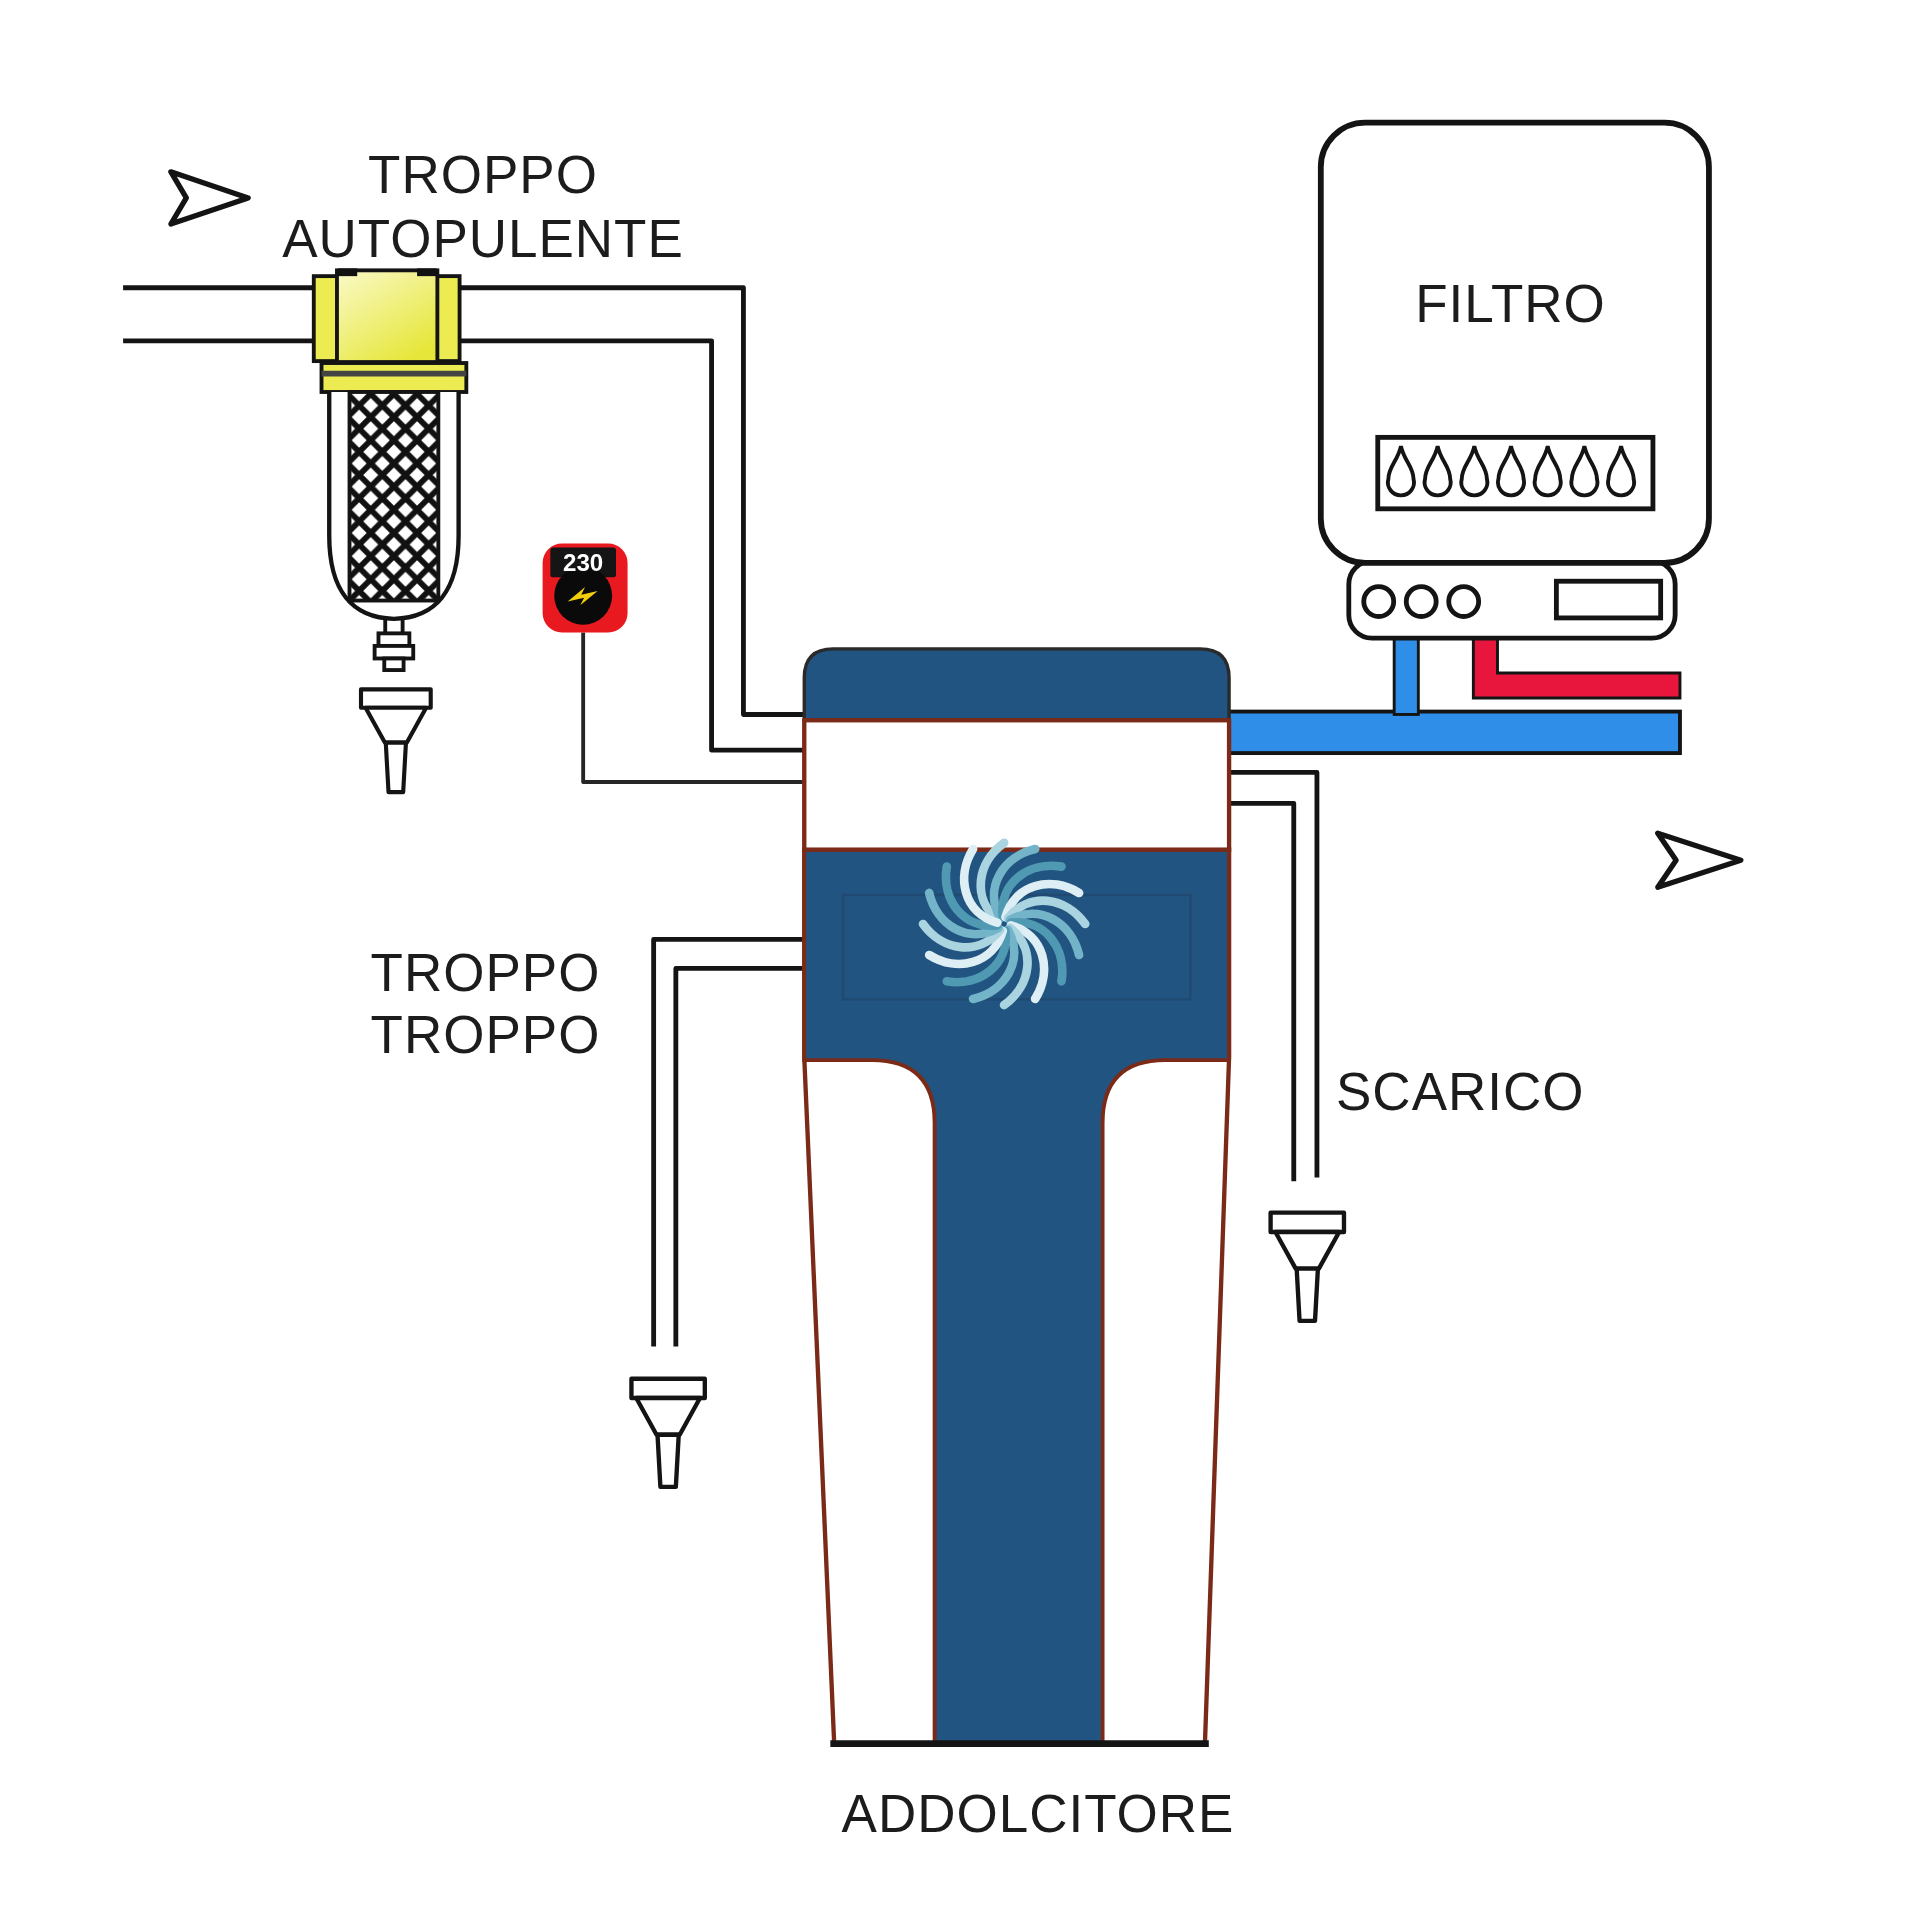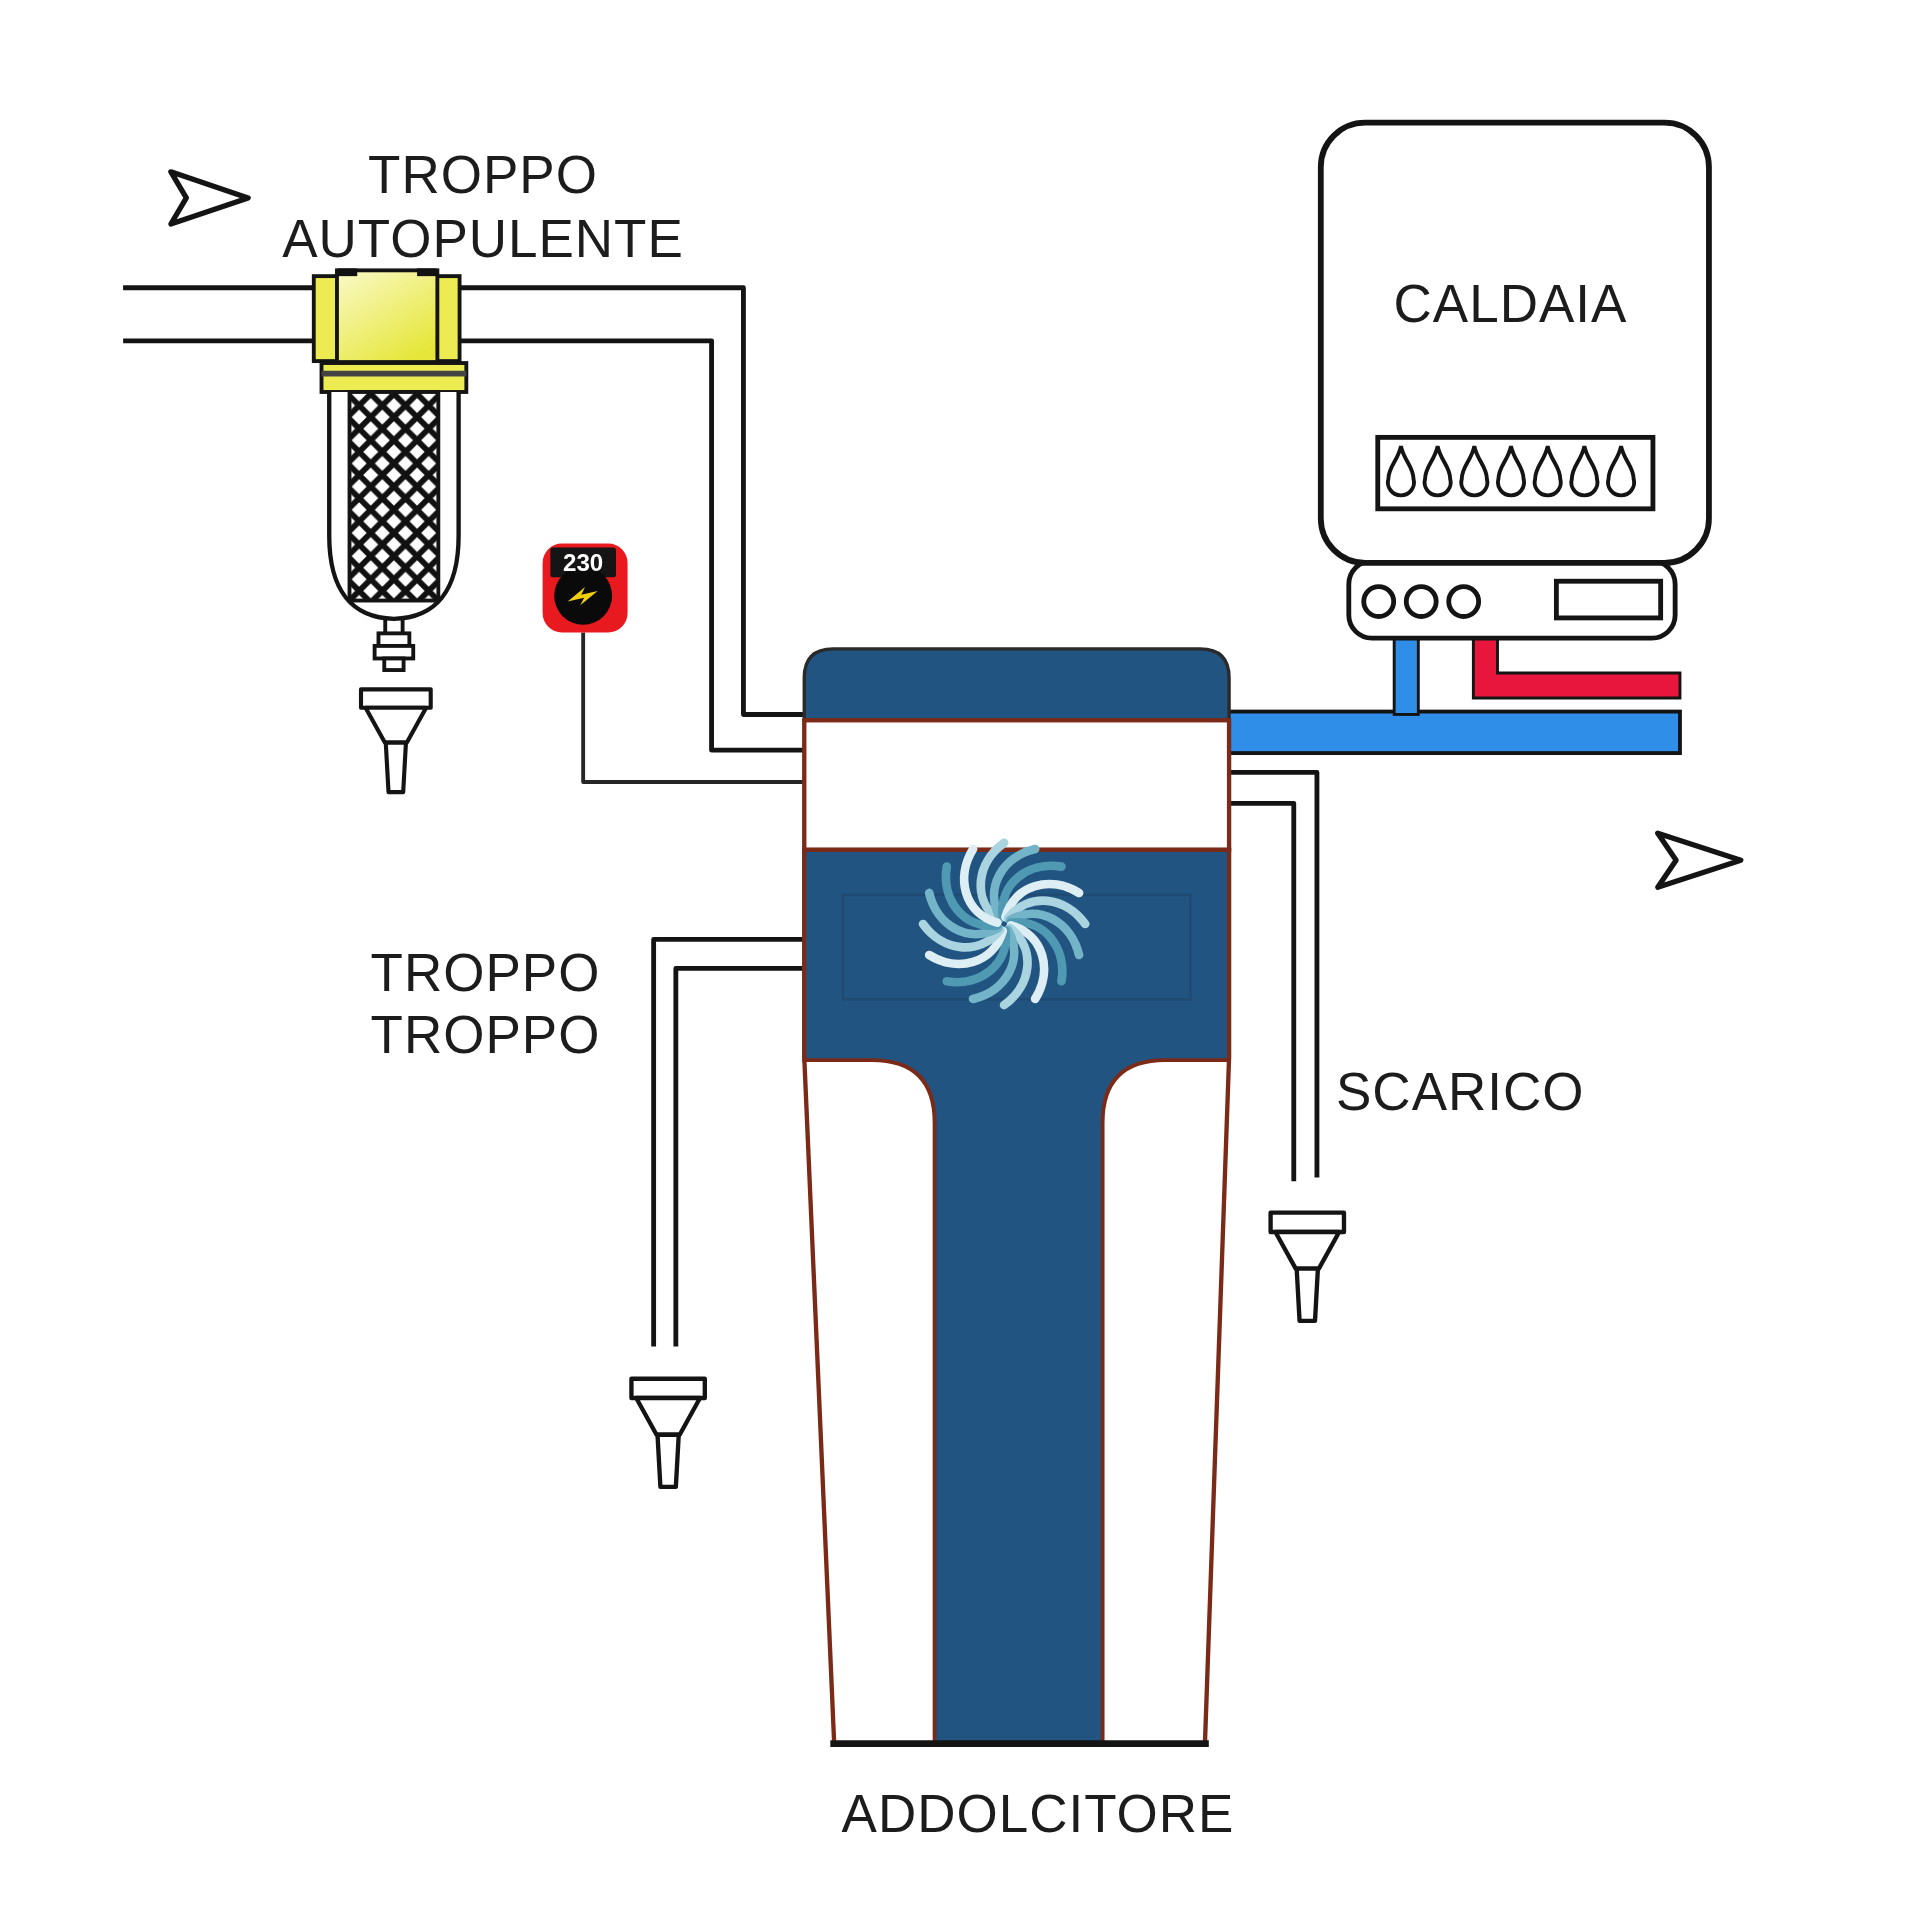--- a/index.html
+++ b/index.html
@@ -167,21 +167,21 @@
 
     <path class="arrow" d="M177,178 L257,205 L177,232 L193,205 Z"></path>
     <path class="arrow" d="M1717,863 L1803,891 L1717,919 L1736,891 Z"></path>
   </svg>
 
   <div id="label-filter" class="label center">
     <div>TROPPO</div>
     <div>AUTOPULENTE</div>
   </div>
 
-  <div id="label-caldaia" class="label center">CALDAIA</div>
+  <div id="label-caldaia" class="label center">FILTRO</div>
 
   <div id="label-troppo" class="label right">
     <div>TROPPO</div>
     <div>TROPPO</div>
   </div>
 
   <div id="label-scarico" class="label">SCARICO</div>
 
   <div id="label-addolcitore" class="label center">ADDOLCITORE</div>
 

